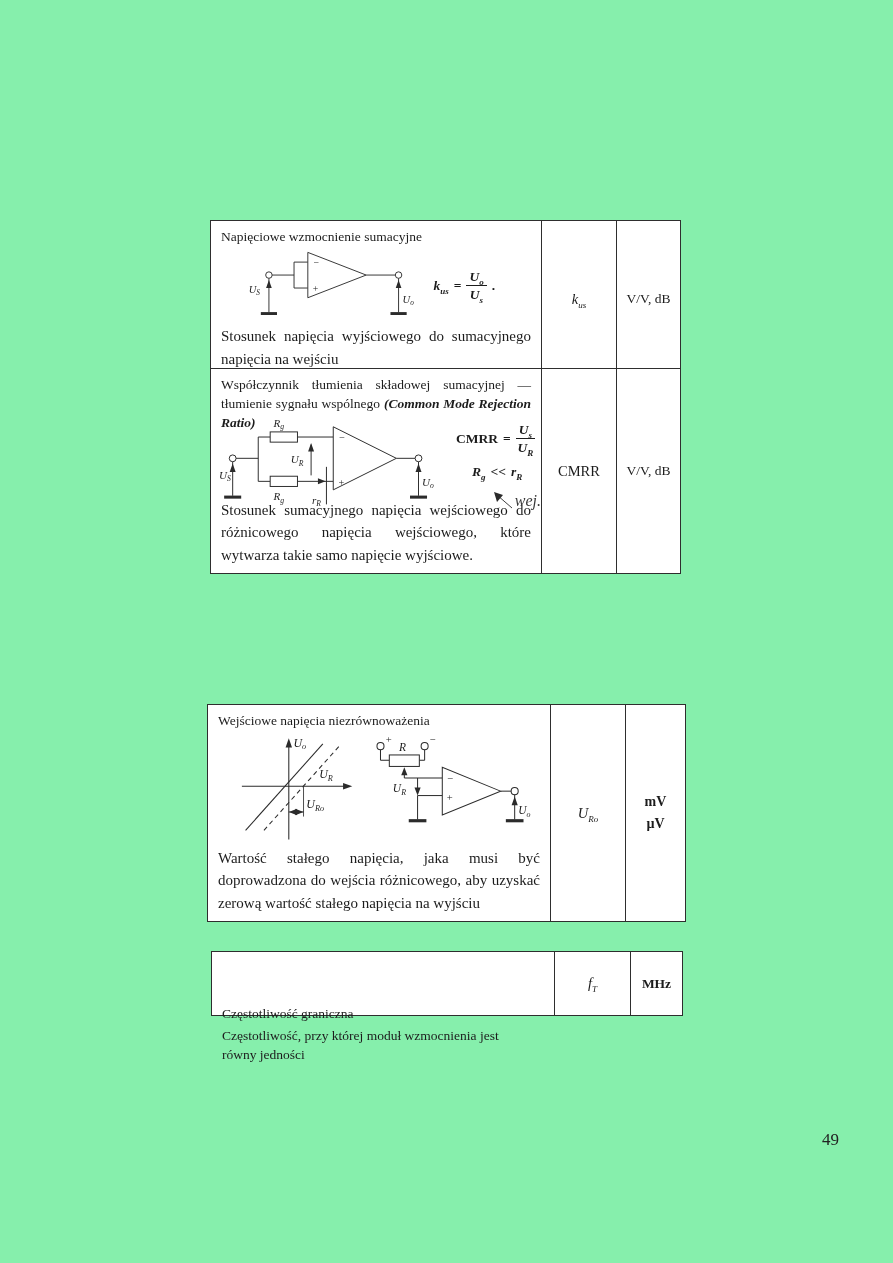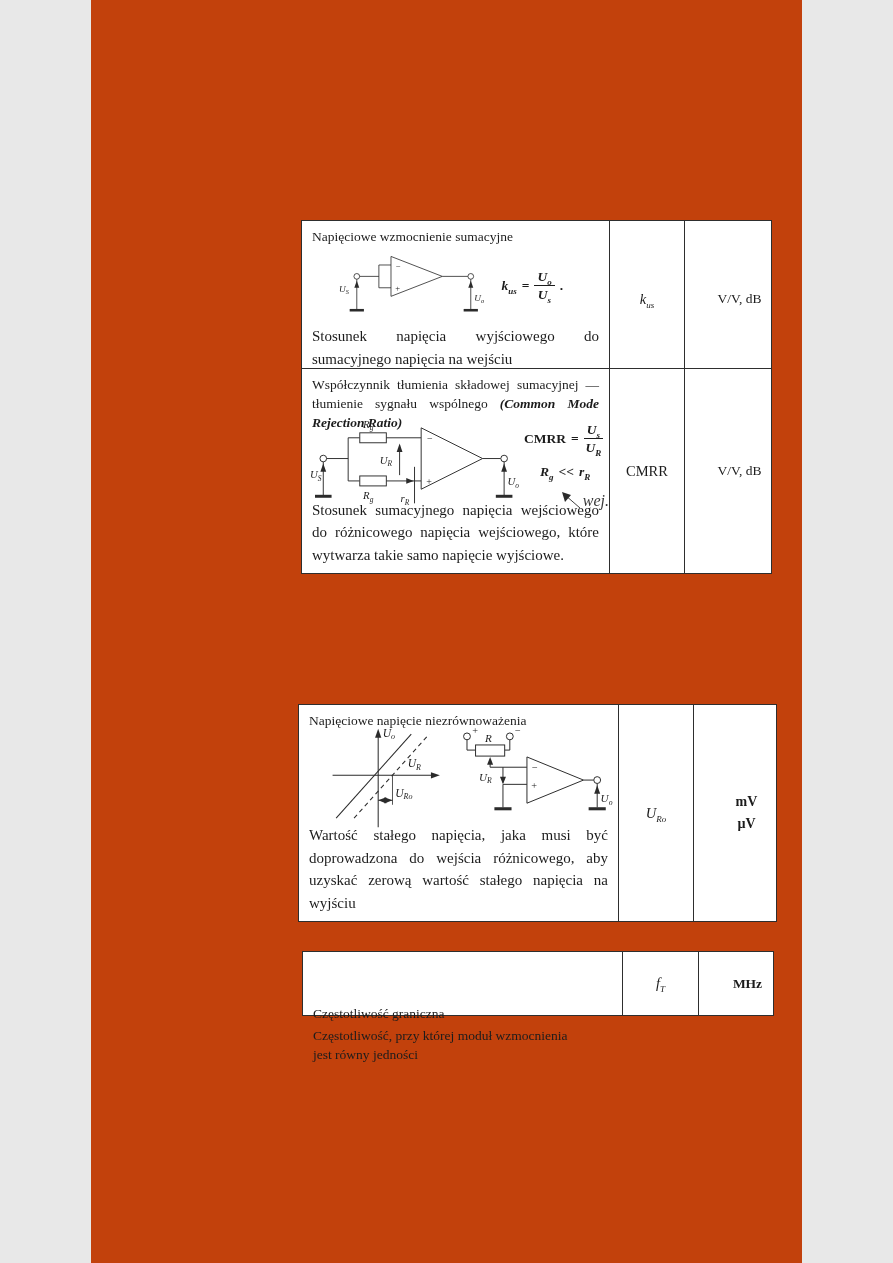--- a/index.html
+++ b/index.html
@@ -1,28 +1,28 @@
 <!DOCTYPE html>
 <html><head>
 <meta charset="utf-8">
 <style>
   html,body{margin:0;padding:0;background:#e8e8e8;}
   .page{
-    position:relative;width:711px;height:1263px;background:#c2410c;
+    position:relative;width:893px;height:1263px;background:#86efac;
     font-family:"Liberation Serif",serif;color:#1c1c1c;overflow:hidden;
     margin:0 auto;
   }
   .tbl{position:absolute;display:flex;border:1.6px solid #2e2e2e;box-sizing:border-box;background:#fff;}
   .tbl-1{left:210px;top:220px;width:471px;height:158px;}
   .tbl-2{left:210px;top:368px;width:471px;height:206px;}
   .tbl-3{left:207px;top:704px;width:479px;height:218px;}
   .tbl-4{left:211px;top:951px;width:472px;height:65px;}
   .cell-main{flex:1;display:flex;flex-direction:column;min-width:0;}
   .cell-sym{width:74px;border-left:1.4px solid #2e2e2e;display:flex;align-items:center;justify-content:center;font-size:14.5px;flex:none;}
-  .cell-unit{width:63px;border-left:1.4px solid #2e2e2e;display:flex;flex-direction:column;align-items:center;justify-content:center;font-size:13.5px;flex:none;text-align:center;padding-left:23px;}
+  .cell-unit{width:63px;border-left:1.4px solid #2e2e2e;display:flex;flex-direction:column;align-items:center;justify-content:center;font-size:13.5px;flex:none;text-align:center;}
   .tbl-3 .cell-sym{width:74px;} .tbl-3 .cell-unit{width:59px;}
   .tbl-4 .cell-sym{width:75px;margin-left:30px;} .tbl-4 .cell-unit{width:51px;font-weight:bold;}
   .row-title{font-size:13.5px;padding:7px 10px 0 10px;line-height:1.4;}
   .just{text-align:justify;}
   .row-desc{font-size:15px;text-align:justify;padding:0 10px 7px 10px;line-height:1.5;margin-top:auto;}
   .fig-row{display:flex;align-items:center;flex:1;min-height:0;}
   .fr1{padding:2px 0 2px 32px;}
   .fr2{padding:0 0 0 8px;}
   .fr3{padding:2px 0 2px 30px;gap:10px;}
   
@@ -166,21 +166,21 @@
     <div class="cell-sym">
       <span class="sym">CMRR</span>
     </div>
     <div class="cell-unit">
       <span>V/V, dB</span>
     </div>
   </div>
 
   <div class="tbl tbl-3">
     <div class="cell-main">
-      <div class="row-title">Napięciowe napięcie niezrównoważenia</div>
+      <div class="row-title">Wejściowe napięcia niezrównoważenia</div>
       <div class="fig-row fr3">
         <svg width="120" height="115" viewBox="0 0 130 125">
           <line class="ln" x1="55" y1="118" x2="55" y2="12"></line>
           <polygon class="arr" points="55,8 51.5,18 58.5,18"></polygon>
           <text class="svl" x="60" y="17"><tspan>U</tspan><tspan class="ssub" dy="3">o</tspan></text>
           <line class="ln" x1="4" y1="60" x2="118" y2="60"></line>
           <polygon class="arr" points="124,60 114,56.5 114,63.5"></polygon>
           <text class="svl" x="88" y="51"><tspan>U</tspan><tspan class="ssub" dy="3">R</tspan></text>
           <line class="ln" x1="8" y1="108" x2="92" y2="14"></line>
           <line class="ln dash" x1="28" y1="108" x2="112" y2="14"></line>

